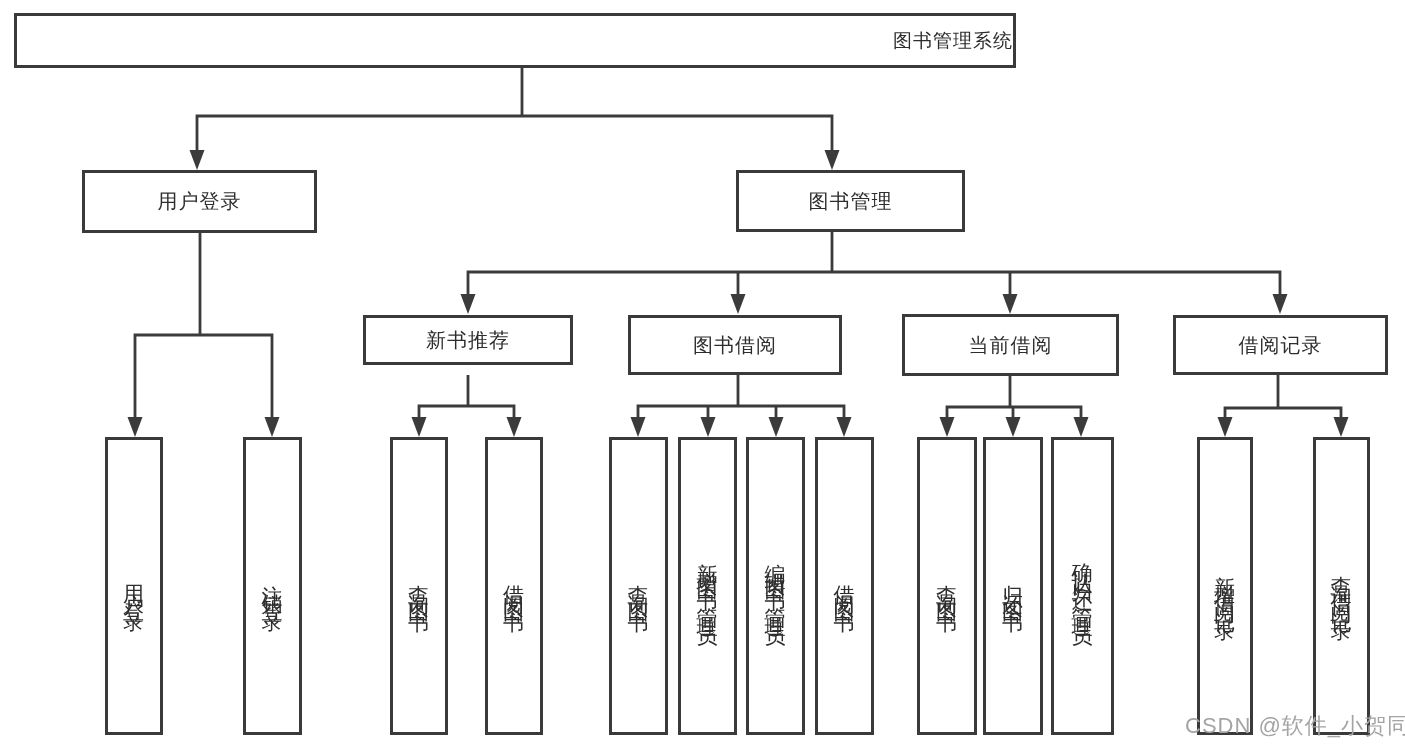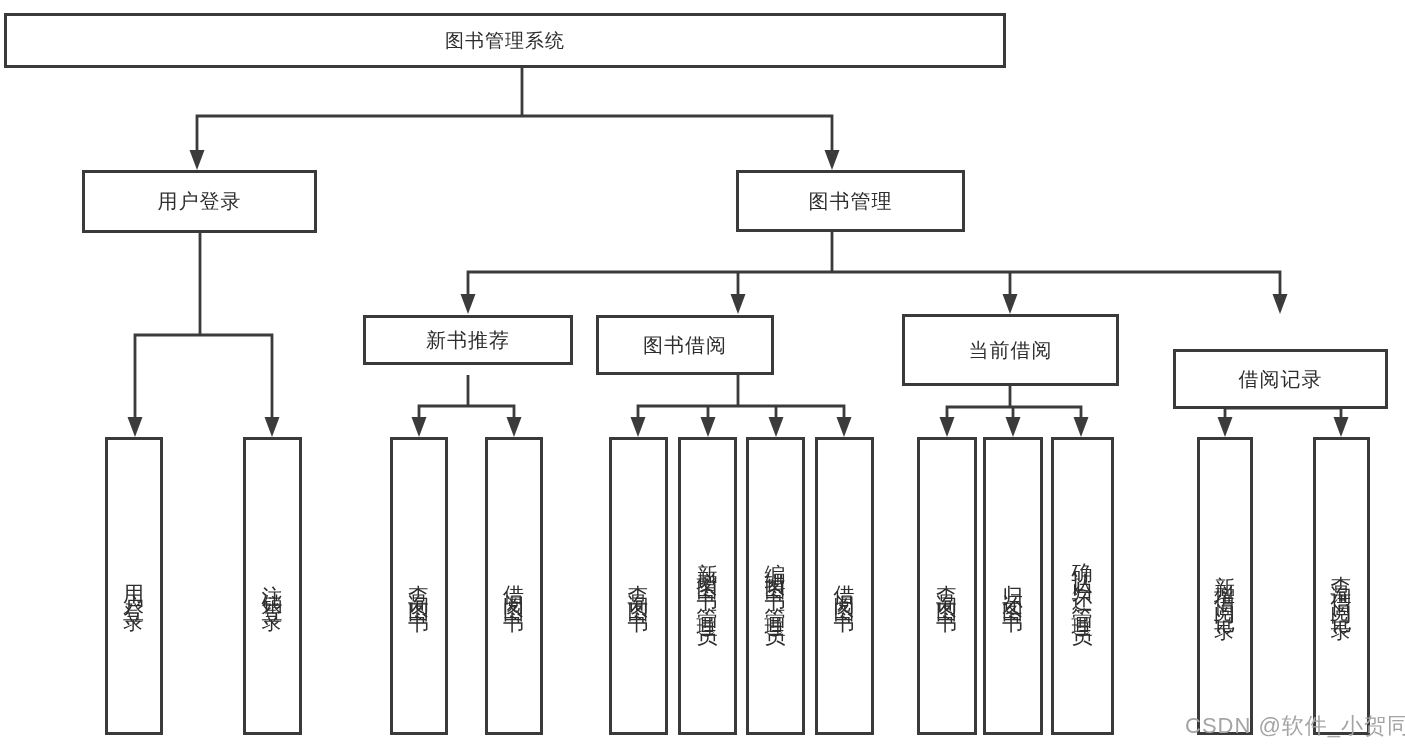--- a/index.html
+++ b/index.html
@@ -6,27 +6,27 @@
   #stage{
     position:relative;width:1405px;height:747px;background:#ffffff;
     font-family:"Liberation Sans",sans-serif;overflow:hidden;
   }
   #wires{position:absolute;left:0;top:0;width:1405px;height:747px;}
   .box{
     position:absolute;box-sizing:border-box;border:3px solid #3a3a3a;background:#ffffff;
     display:flex;align-items:center;justify-content:center;
     color:#2d2d2d;font-size:20px;letter-spacing:1px;z-index:2;
   }
-  .root{left:4px;top:13px;width:1002px;height:55px;font-size:19px;}
+  .root{left:14px;top:13px;width:1002px;height:55px;font-size:19px;justify-content:flex-end;}
   .lvl2-a{left:82px;top:170px;width:235px;height:63px;}
   .lvl2-b{left:736px;top:170px;width:229px;height:62px;}
   .lvl3-1{left:363px;top:315px;width:210px;height:50px;}
-  .lvl3-2{left:596px;top:315px;width:178px;height:60px;}
-  .lvl3-3{left:902px;top:314px;width:217px;height:72px;}
-  .lvl3-4{left:1173px;top:315px;width:215px;height:60px;margin-top:34px;}
+  .lvl3-2{left:628px;top:315px;width:214px;height:60px;}
+  .lvl3-3{left:902px;top:314px;width:217px;height:62px;}
+  .lvl3-4{left:1173px;top:315px;width:215px;height:60px;}
   .leaf{top:437px;height:298px;}
   .leaf .vtext{
     writing-mode:vertical-rl;text-orientation:mixed;
     font-size:21px;letter-spacing:9px;line-height:1.1;white-space:nowrap;
   }
   .lf1{left:105px;width:58px;}  .lf2{left:243px;width:59px;}
   .lf3{left:390px;width:58px;}  .lf4{left:485px;width:58px;}
   .lf5{left:609px;width:59px;}  .lf6{left:678px;width:59px;}
   .lf7{left:746px;width:59px;}  .lf8{left:815px;width:59px;}
   .lf9{left:917px;width:60px;}  .lf10{left:983px;width:60px;}

